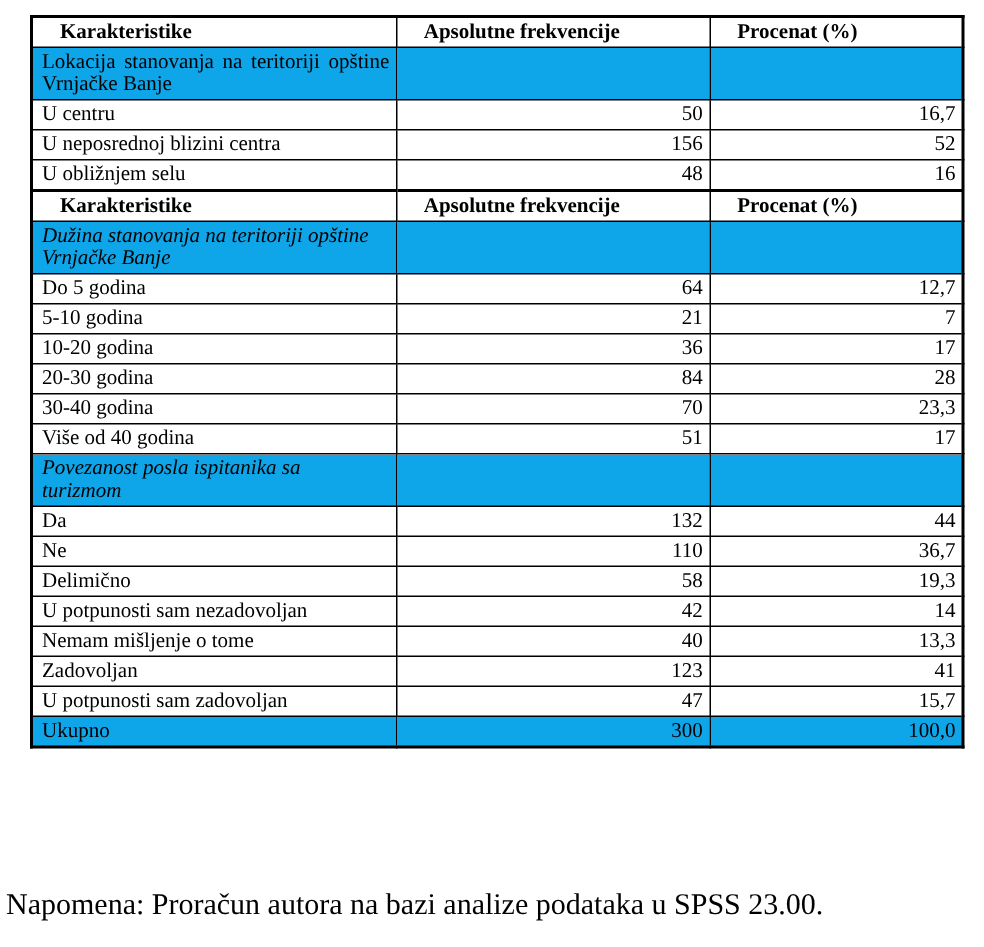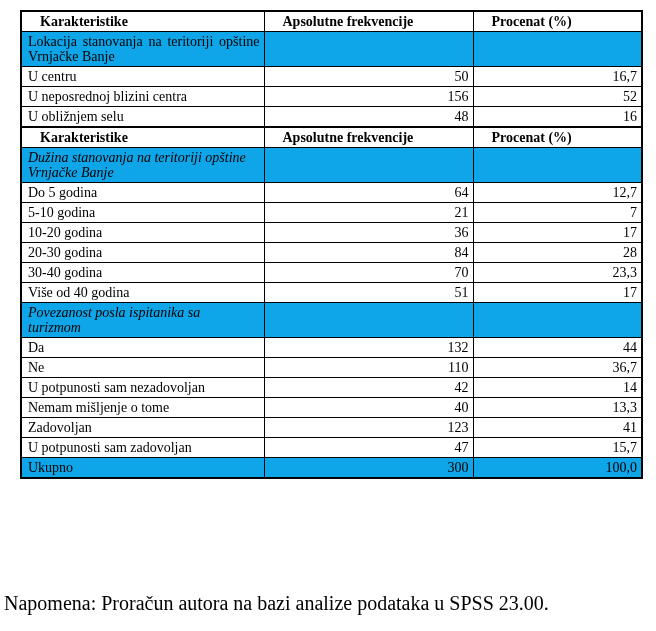--- a/index.html
+++ b/index.html
@@ -154,20 +154,25 @@
         <td>Da</td>
         <td class="num">132</td>
         <td class="num">44</td>
       </tr>
       <tr class="data-row">
         <td>Ne</td>
         <td class="num">110</td>
         <td class="num">36,7</td>
       </tr>
       <tr class="data-row">
+        <td>Delimično</td>
+        <td class="num">58</td>
+        <td class="num">19,3</td>
+      </tr>
+      <tr class="data-row">
         <td>U potpunosti sam nezadovoljan</td>
         <td class="num">42</td>
         <td class="num">14</td>
       </tr>
       <tr class="data-row">
         <td>Nemam mišljenje o tome</td>
         <td class="num">40</td>
         <td class="num">13,3</td>
       </tr>
       <tr class="data-row">

